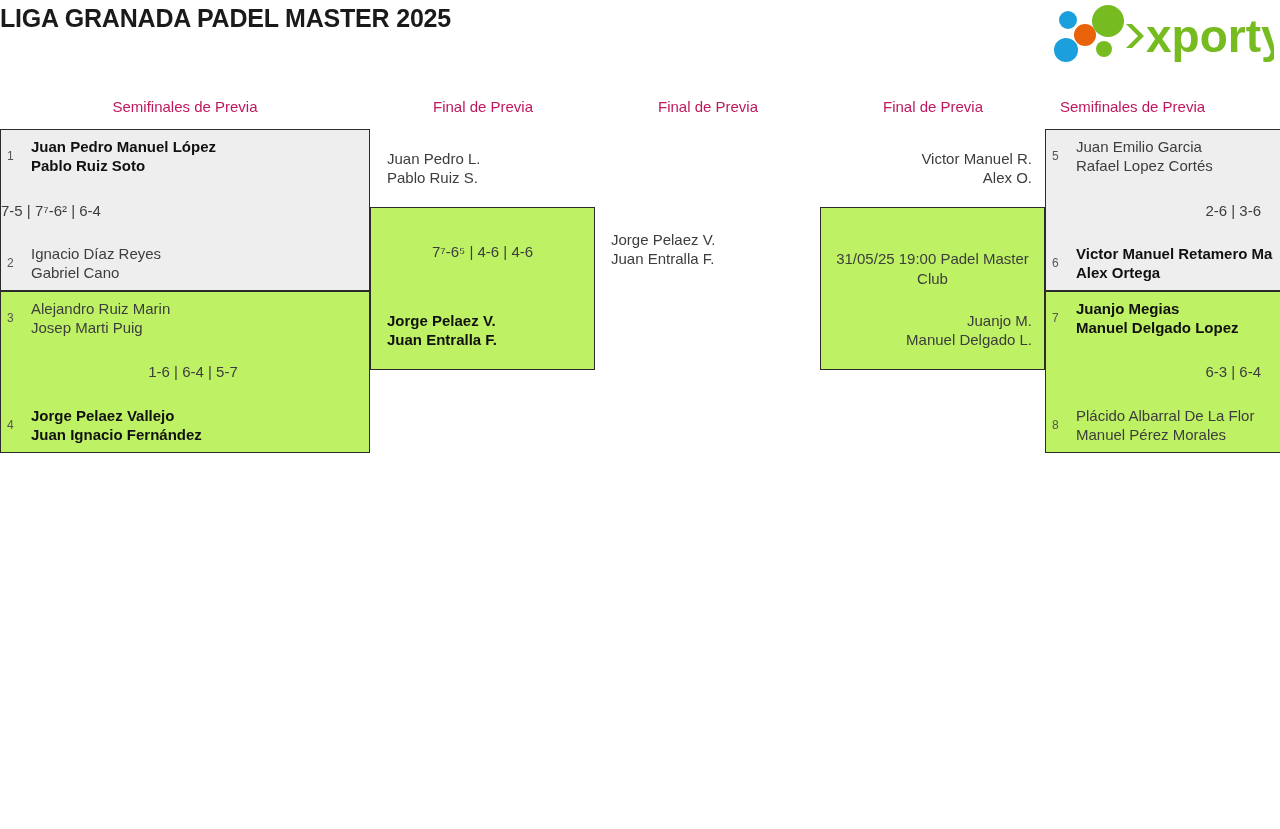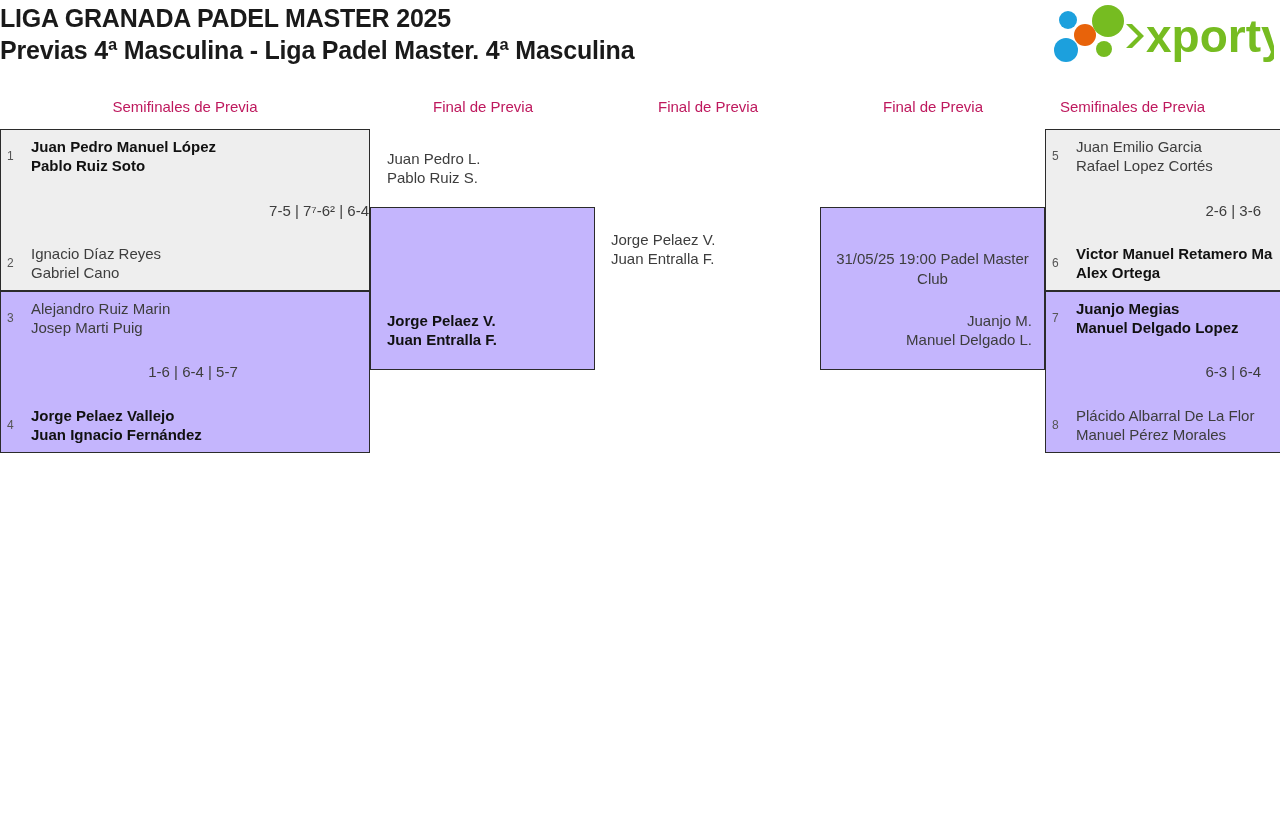--- a/index.html
+++ b/index.html
@@ -73,21 +73,21 @@
   
   .bracket {
     position: absolute;
     top: 0; left: 0;
     width: 1280px;
     height: 829px;
   }
   .match-box {
     position: absolute;
     border: 1px solid #2b2b2b;
-    background: #c4b5fd;
+    background: #bef264;
   }
   .match-box.shaded { background: #eeeeee; }
 
   .team {
     position: absolute;
     left: 0;
     width: 100%;
     padding: 0 10px 0 10px;
     font-size: 15px;
     line-height: 19px;
@@ -123,21 +123,20 @@
   }
 </style>
 </head>
 <body>
 
 <div id="page">
 
   <div class="header">
     <div class="title-block">
       <div class="title-line1">LIGA GRANADA PADEL MASTER 2025</div>
-      <div class="title-line2">Previas 4ª Masculina - Liga Padel Master. 4ª Masculina</div>
     </div>
 
     <div class="logo">
       <svg width="228" height="64" viewBox="0 0 228 64" xmlns="http://www.w3.org/2000/svg">
 
         <circle cx="22" cy="16" r="9" fill="#1ca0dd"></circle>
         <circle cx="20" cy="46" r="12" fill="#1ca0dd"></circle>
         <circle cx="39" cy="31" r="11" fill="#e8630a"></circle>
         <circle cx="62" cy="17" r="16" fill="#76bc21"></circle>
         <circle cx="58" cy="45" r="8" fill="#76bc21"></circle>
@@ -158,21 +157,21 @@
   </div>
 
   <div class="bracket">
 
     <div class="match-box shaded" style="left:0px; top:129px; width:370px; height:162px;">
       <div class="team winner" style="top:7px;">
         <span class="seed" style="top:10px;">1</span>
         <span class="names">Juan Pedro Manuel López</span>
         <span class="names">Pablo Ruiz Soto</span>
       </div>
-      <div class="score" style="left:0; width:100%; text-align:right; top:71px;">
+      <div class="score" style="left:0; width:100%; text-align:left; top:71px;">
         <span>7-5 | 7⁷-6² | 6-4</span>
       </div>
       <div class="team" style="top:114px;">
         <span class="seed" style="top:10px;">2</span>
         <span class="names">Ignacio Díaz Reyes</span>
         <span class="names">Gabriel Cano</span>
       </div>
     </div>
 
     <div class="match-box" style="left:0px; top:291px; width:370px; height:162px;">
@@ -189,34 +188,41 @@
         <span class="names">Jorge Pelaez Vallejo</span>
         <span class="names">Juan Ignacio Fernández</span>
       </div>
     </div>
 
     <div class="match-box" style="left:370px; top:207px; width:225px; height:163px;">
       <div class="team noseed" style="top:-59px;">
         <span class="names">Juan Pedro L.</span>
         <span class="names">Pablo Ruiz S.</span>
       </div>
+      <div class="score" style="left:0; width:100%; text-align:center; top:34px;">
+        <span>7⁷-6⁵ | 4-6 | 4-6</span>
+      </div>
       <div class="team noseed winner" style="top:103px;">
         <span class="names">Jorge Pelaez V.</span>
         <span class="names">Juan Entralla F.</span>
       </div>
     </div>
 
     <div style="position:absolute; left:595px; top:230px; width:225px; height:44px;">
       <div class="team noseed" style="top:0px;">
         <span class="names">Jorge Pelaez V.</span>
         <span class="names">Juan Entralla F.</span>
       </div>
     </div>
 
     <div class="match-box" style="left:820px; top:207px; width:225px; height:163px;">
+      <div class="team noseed right-align" style="top:-59px;">
+        <span class="names">Victor Manuel R.</span>
+        <span class="names">Alex O.</span>
+      </div>
       <div class="schedule" style="left:0; width:100%; top:41px;">
         <span>31/05/25 19:00 Padel Master</span><br>
         <span>Club</span>
       </div>
       <div class="team noseed right-align" style="top:103px;">
         <span class="names">Juanjo M.</span>
         <span class="names">Manuel Delgado L.</span>
       </div>
     </div>
 

